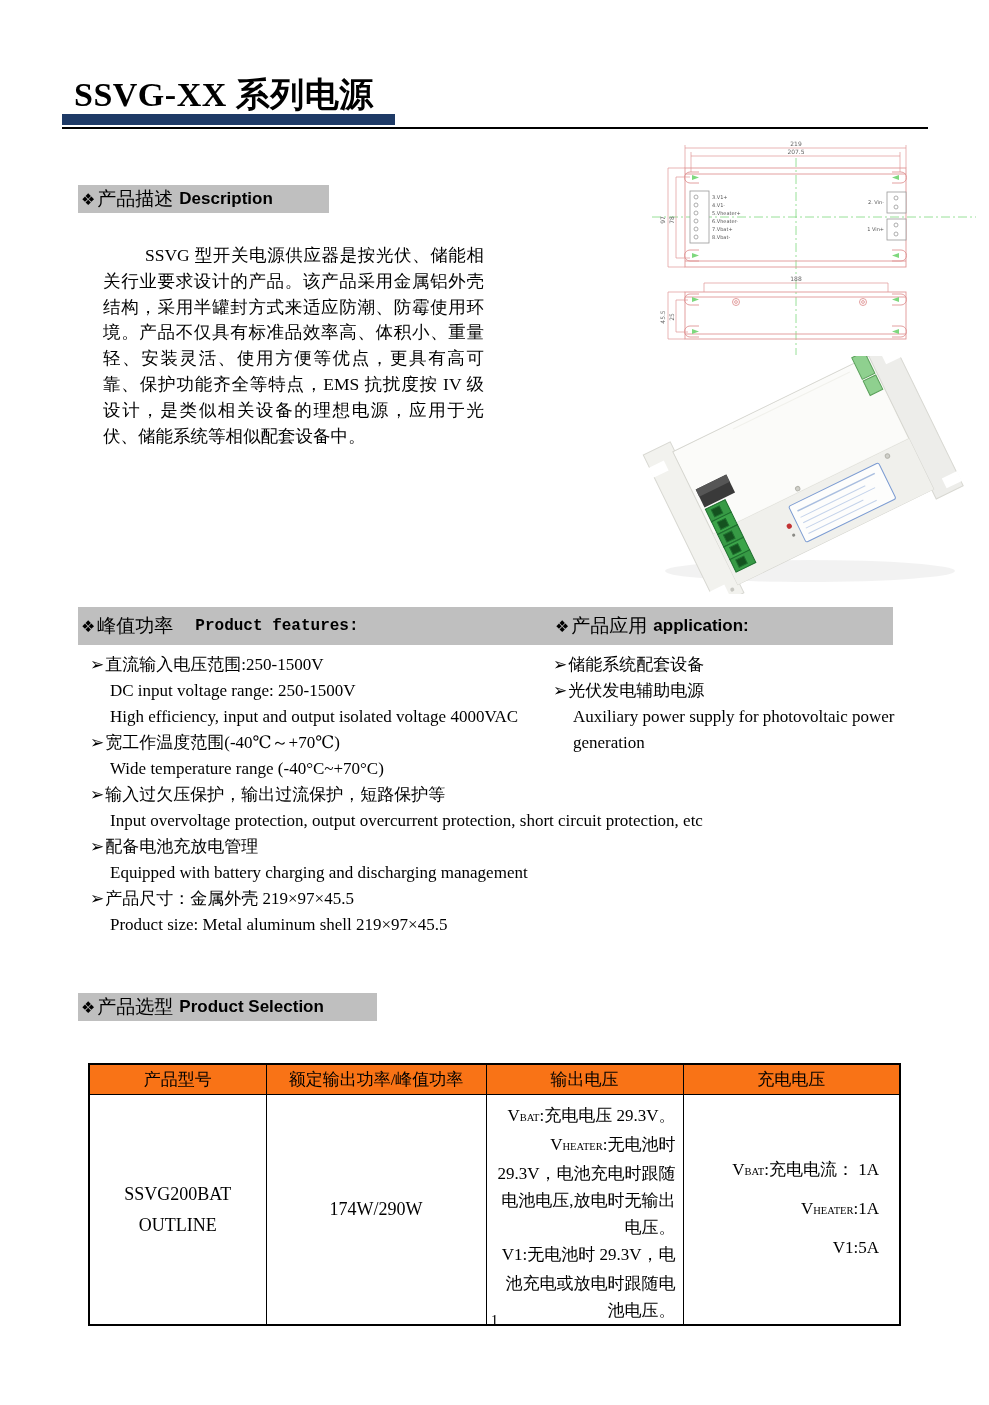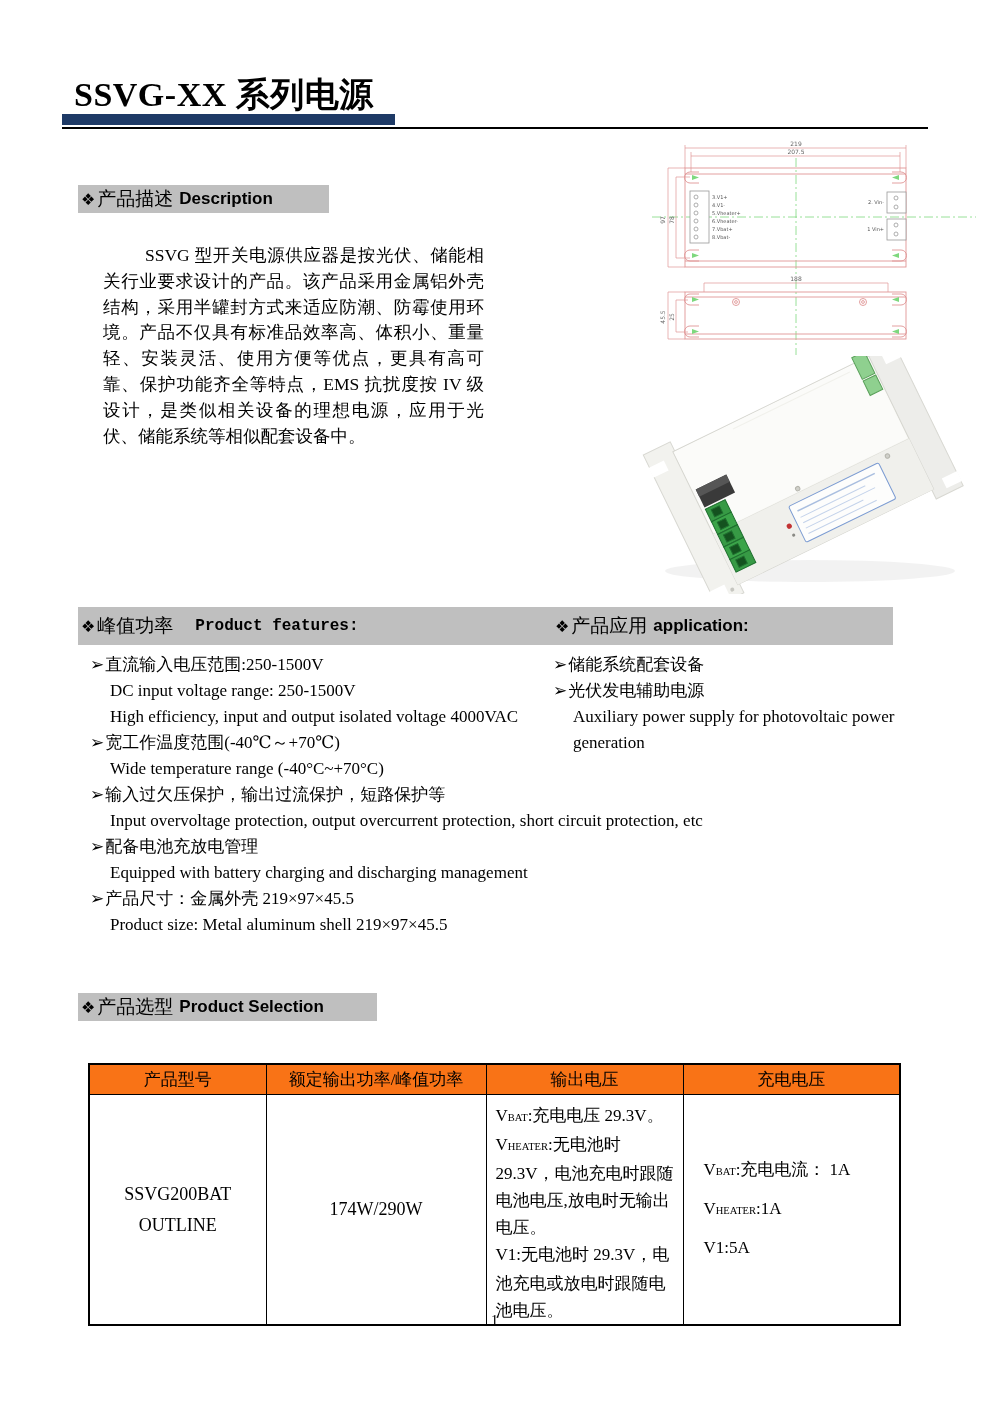--- a/index.html
+++ b/index.html
@@ -40,21 +40,21 @@
 
   
   #selection-table{left:88px;top:1063px;width:811px;border-collapse:collapse;table-layout:fixed;
     border:2px solid #000;}
   #selection-table th{background:#f97316;border:1px solid #000;font-weight:normal;font-size:17px;height:29px;padding:0 12px;}
   #selection-table td{border:1px solid #000;height:212px;}
   td.model-cell{text-align:center;font-size:18px;line-height:31px;vertical-align:middle;}
   td.power-cell{text-align:center;font-size:18px;vertical-align:middle;}
   td.voltage-cell{vertical-align:top;padding:7px 7px 0 9px;font-size:17px;line-height:27px;}
   td.current-cell{vertical-align:middle;padding:0 20px;font-size:17px;line-height:27px;}
-  .vitem{display:block;}
+  .vitem{display:block;text-align:right;}
   .vsub{font-size:10.5px;}
   td.current-cell .vitem{margin:10px 0;}
 
   
   #page-num{left:0;top:1312px;width:989px;text-align:center;font-size:15px;}
 
   
   #tech-drawing{left:648px;top:140px;}
   #product-photo{left:640px;top:356px;}
   .dim-label{font-size:6px;fill:#666;font-family:"DejaVu Sans",sans-serif;}

